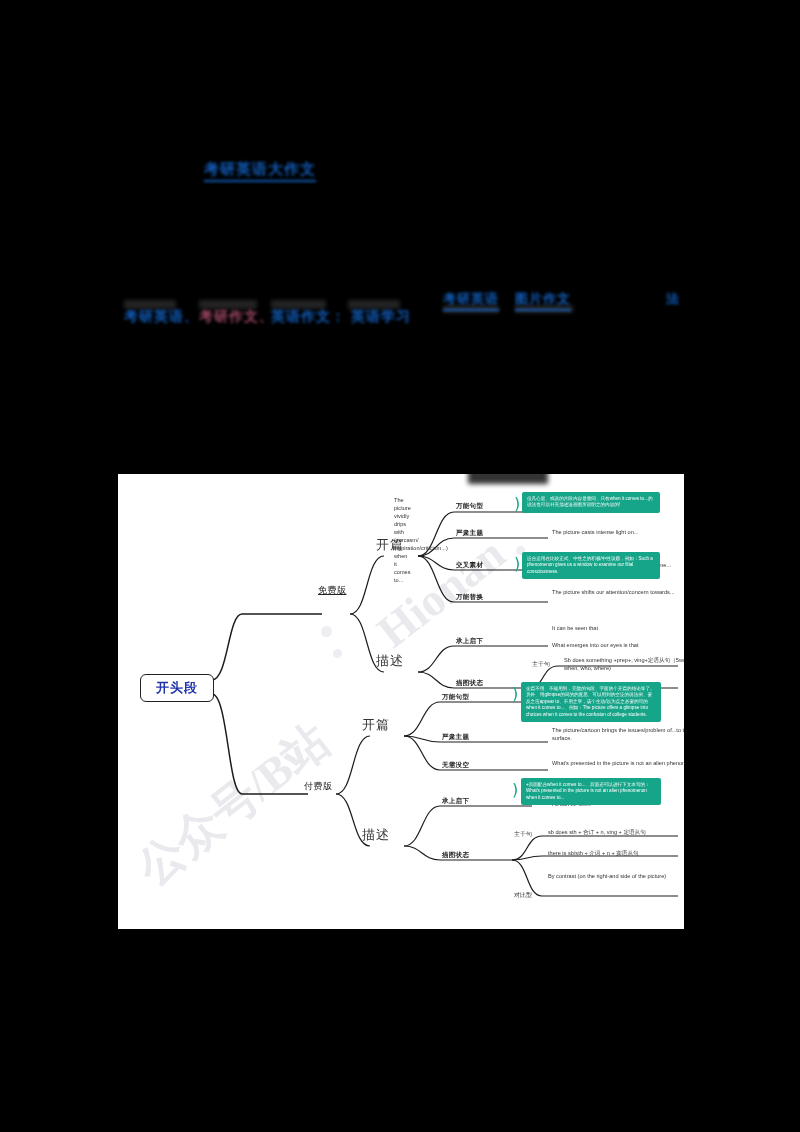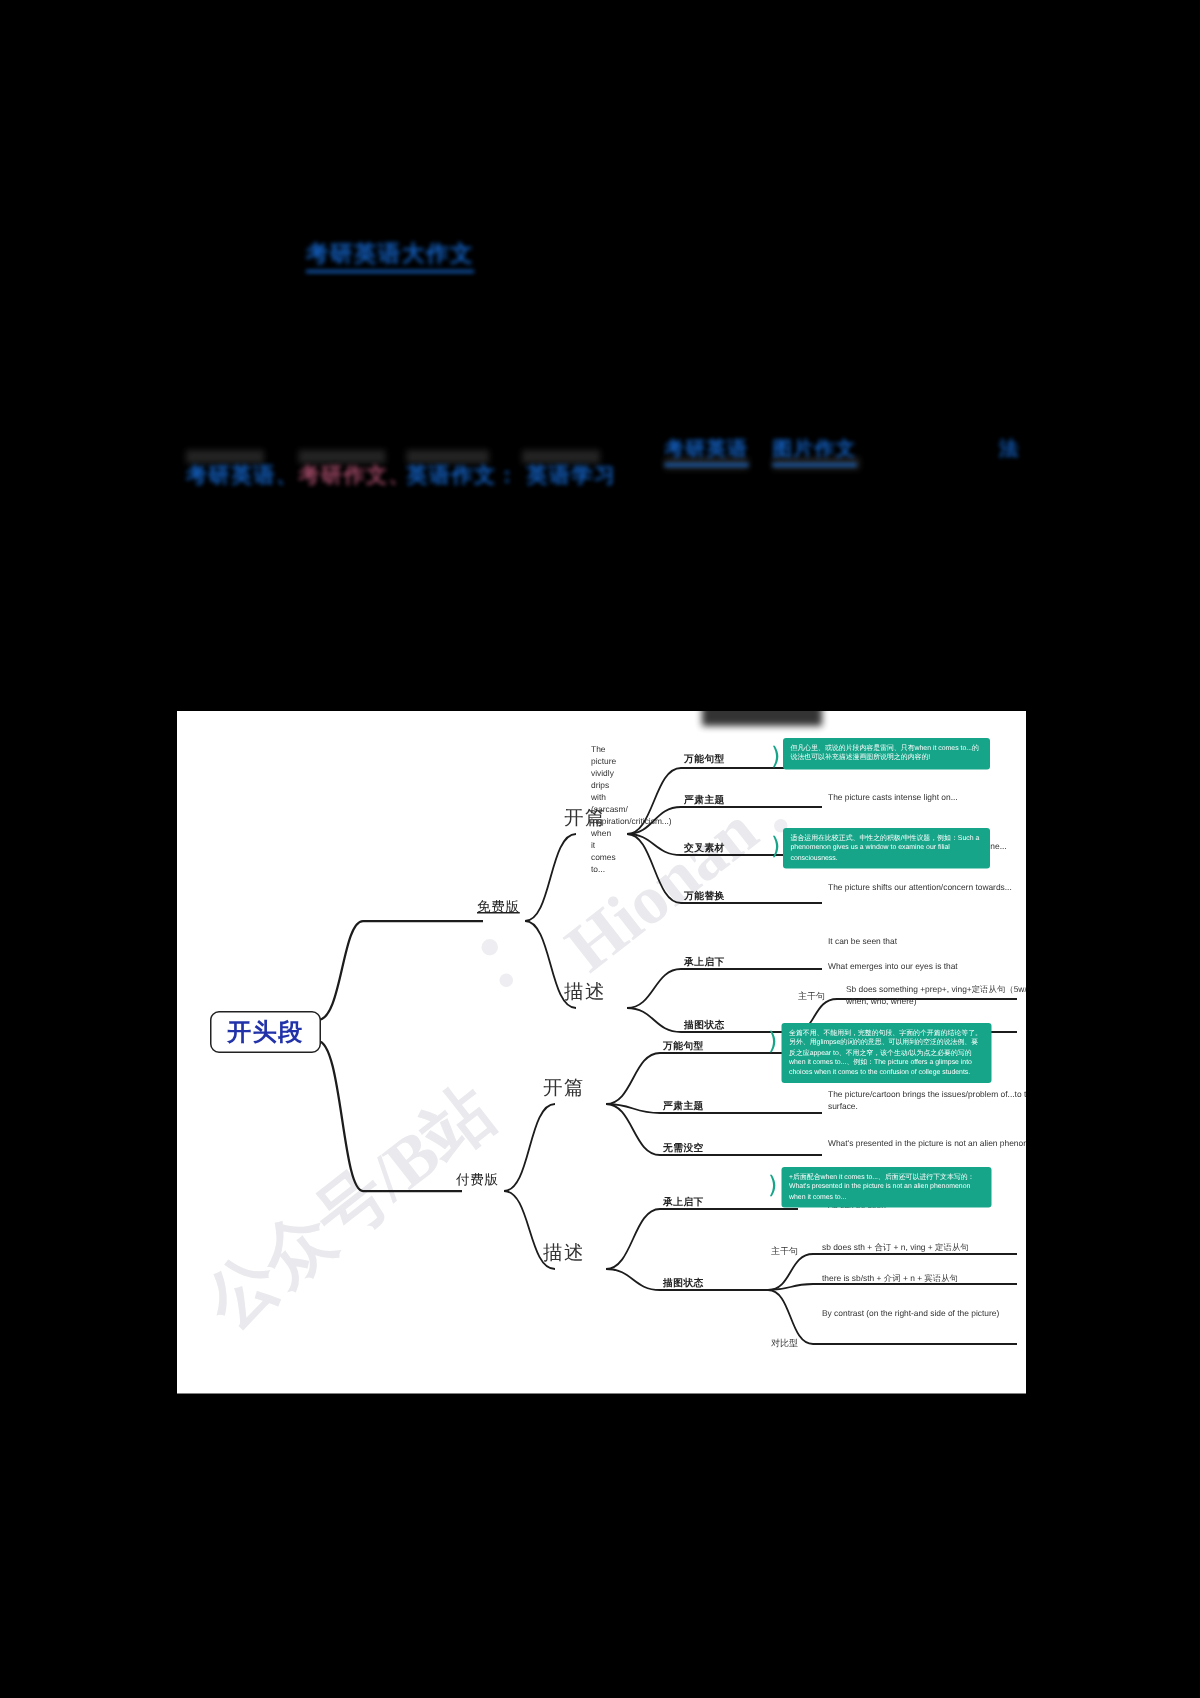--- a/index.html
+++ b/index.html
@@ -86,21 +86,21 @@
     width: 72px;
     height: 26px;
     border: 1.4px solid #222;
     border-radius: 6px;
     background: #fff;
     display: flex;
     align-items: center;
     justify-content: center;
     color: #2233aa;
     font-weight: 700;
-    font-size: 16px;
+    font-size: 13px;
     letter-spacing: 1px;
   }
 
   .lvl1 {                       
     font-size: 9px;
     color: #222;
     letter-spacing: .5px;
     filter: blur(.45px);
   }
   .lvl2 {                       
@@ -251,21 +251,21 @@
       <path d="M 394 386 C 410 386 408 362 424 362 L 560 362"></path>
       <path d="M 394 386 C 410 386 408 382 424 382 L 560 382"></path>
       <path d="M 394 386 C 410 386 408 422 424 422 L 560 422"></path>
     </g>
   </svg>
 
   <div class="root-node">
     <span>开头段</span>
   </div>
 
-  <div class="node lvl1" style="left:200px; top:124px;text-decoration:underline;">免费版</div>
+  <div class="node lvl1" style="left:200px; top:110px;text-decoration:underline;">免费版</div>
   <div class="node lvl2" style="left:258px; top:62px;">开篇</div>
   <div class="node lvl2" style="left:258px; top:178px;">描述</div>
 
   <div class="node lvl3" style="left:338px; top:28px;">万能句型</div>
   <div class="node lvl3" style="left:338px; top:55px;">严肃主题</div>
   <div class="node lvl3" style="left:338px; top:87px;">交叉素材</div>
   <div class="node lvl3" style="left:338px; top:119px;">万能替换</div>
   <div class="node lvl3" style="left:338px; top:163px;">承上启下</div>
   <div class="node lvl3" style="left:338px; top:205px;">描图状态</div>
 

